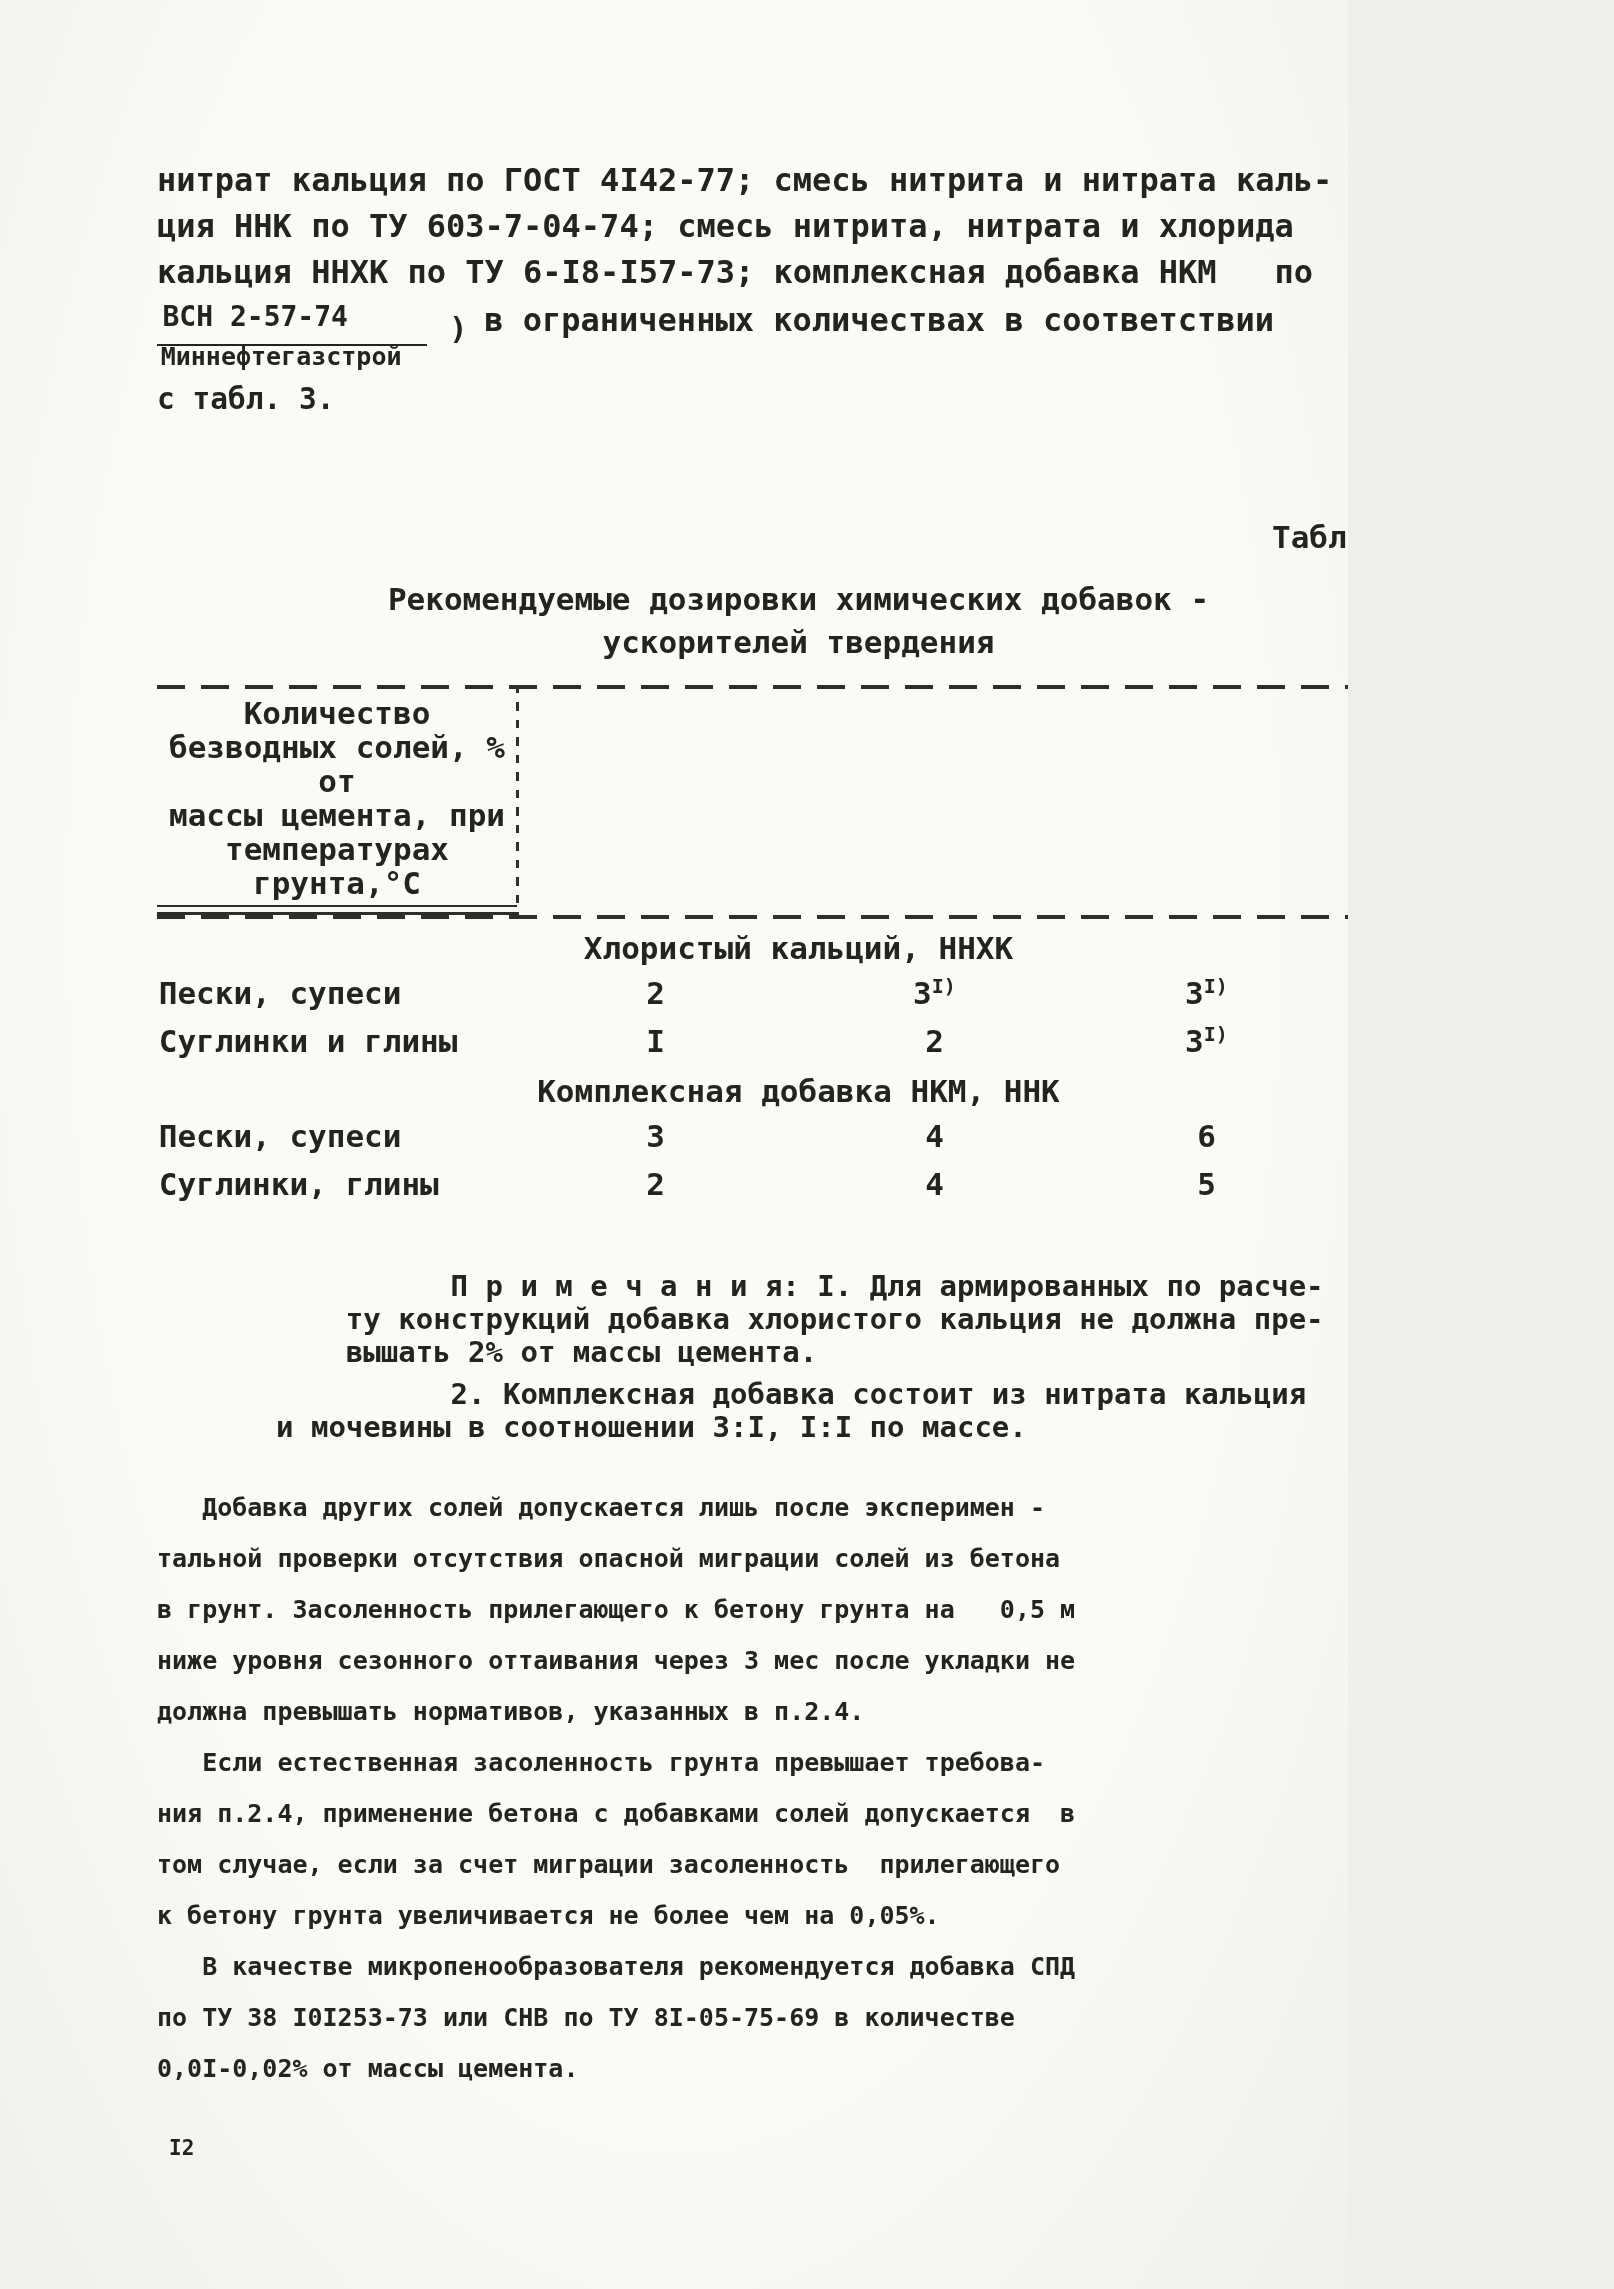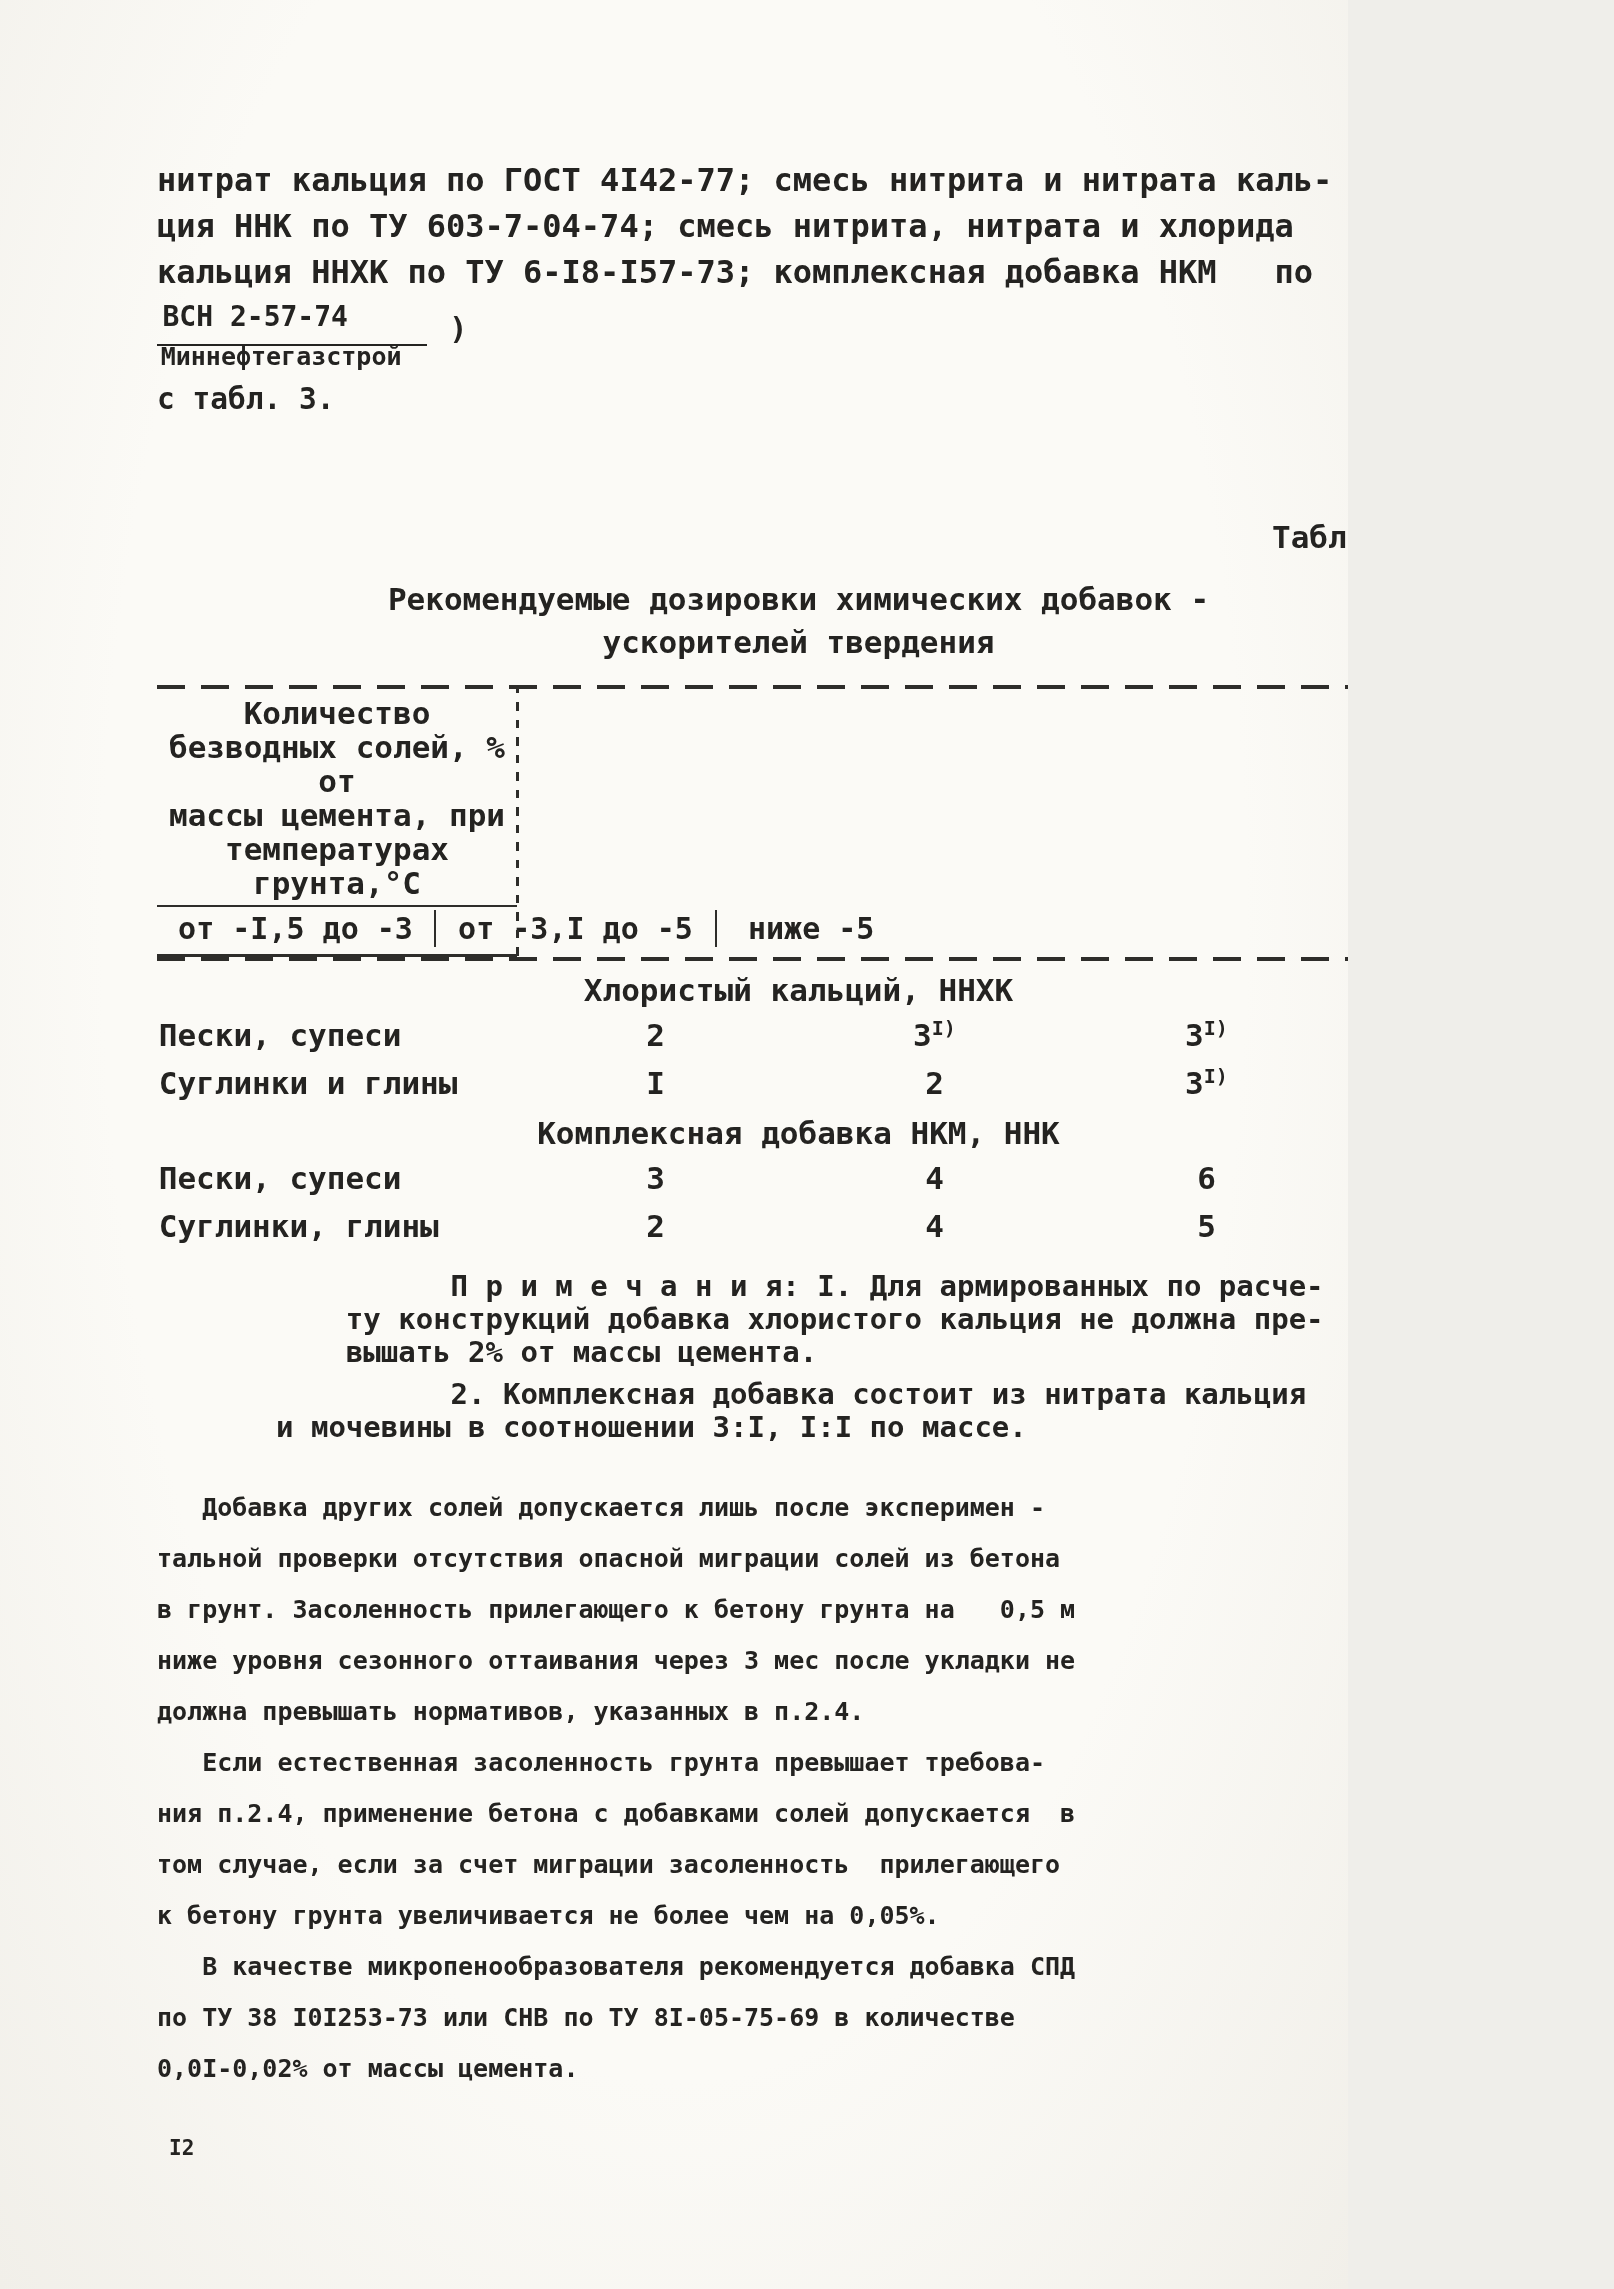--- a/index.html
+++ b/index.html
@@ -58,44 +58,40 @@
 
 <div class="page">
 
   <div class="intro">
     <div class="pre">нитрат кальция по ГОСТ 4I42-77; смесь нитрита и нитрата каль-
 ция ННК по ТУ 603-7-04-74; смесь нитрита, нитрата и хлорида
 кальция ННХК по ТУ 6-I8-I57-73; комплексная добавка НКМ   по</div>
     <div class="intro-l4">
       <span class="vsn">ВСН 2-57-74</span>
       <span class="paren">)</span>
+      <span class="l4rest">в ограниченных количествах в соответствии</span>
     </div>
     <div class="minn">Миннефтегазстрой</div>
     <div class="tailline">с табл. 3.</div>
   </div>
 
   <div class="tbl-label">Таблица 3</div>
   <div class="tbl-title pre">Рекомендуемые дозировки химических добавок -
 ускорителей твердения</div>
 
   <div class="tbl">
     <div class="dash"></div>
 
     <div class="thead">
       <div class="vdiv"></div>
       <div>
         <div class="hlines pre">Количество безводных солей, % от
 массы цемента, при температурах
 грунта,°С</div>
         <div class="solid"></div>
-        <div class="subrow">
-          <div class="subcell">от -I,5 до -3</div>
-          <div class="subcell b">от -3,I до -5</div>
-          <div class="subcell b last">ниже  -5</div>
-        </div>
         <div class="solid"></div>
       </div>
     </div>
 
     <div class="dash"></div>
 
     <div class="tbody">
 
       <div class="sect">Хлористый кальций, ННХК</div>
 

